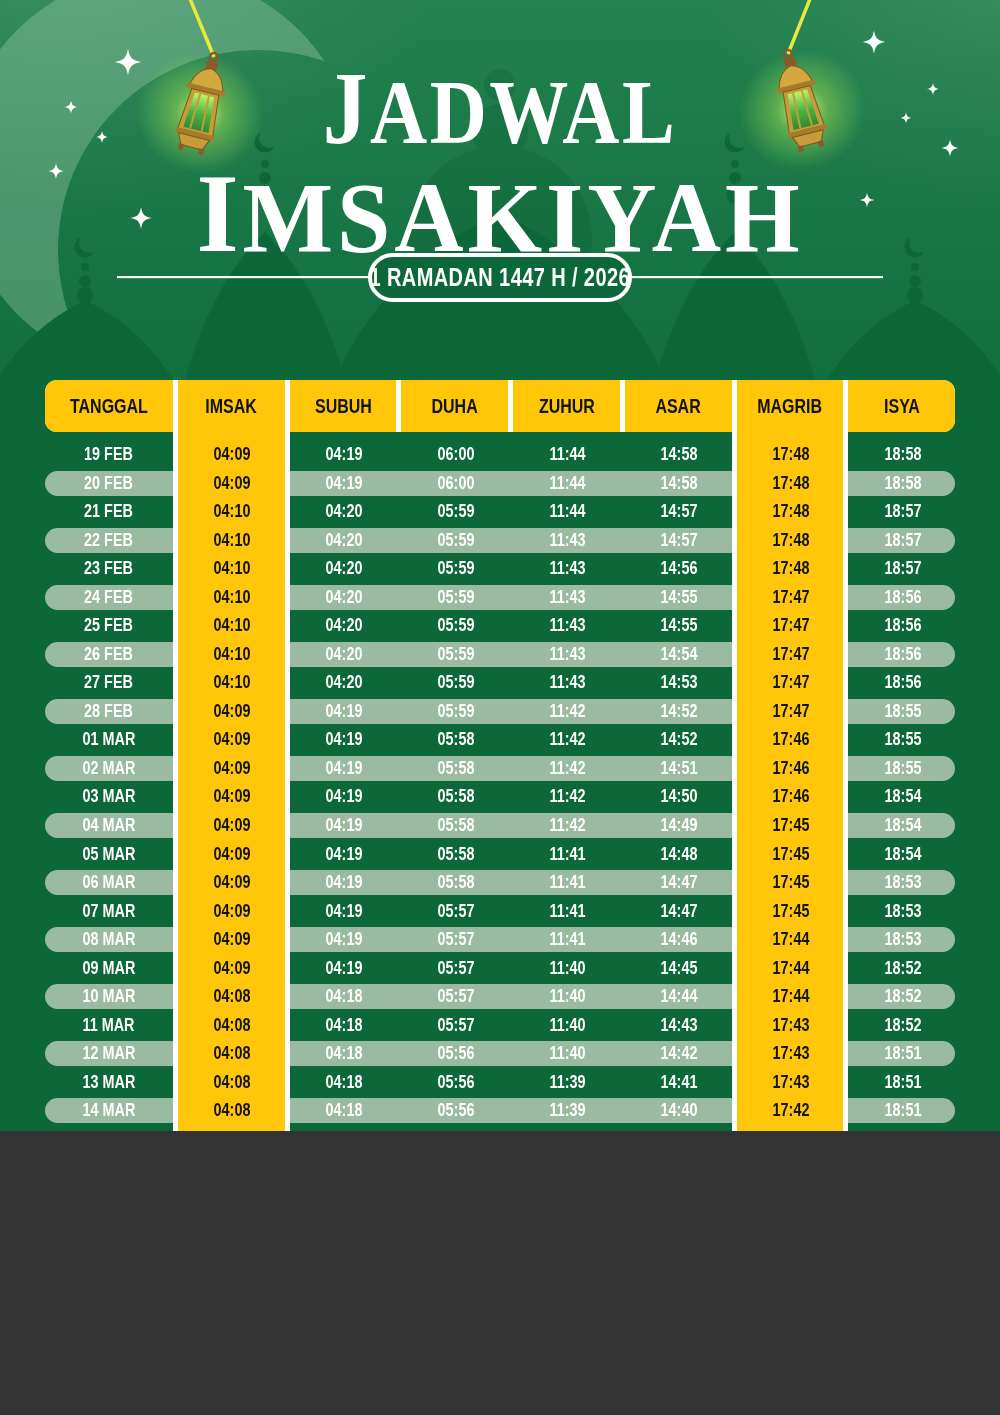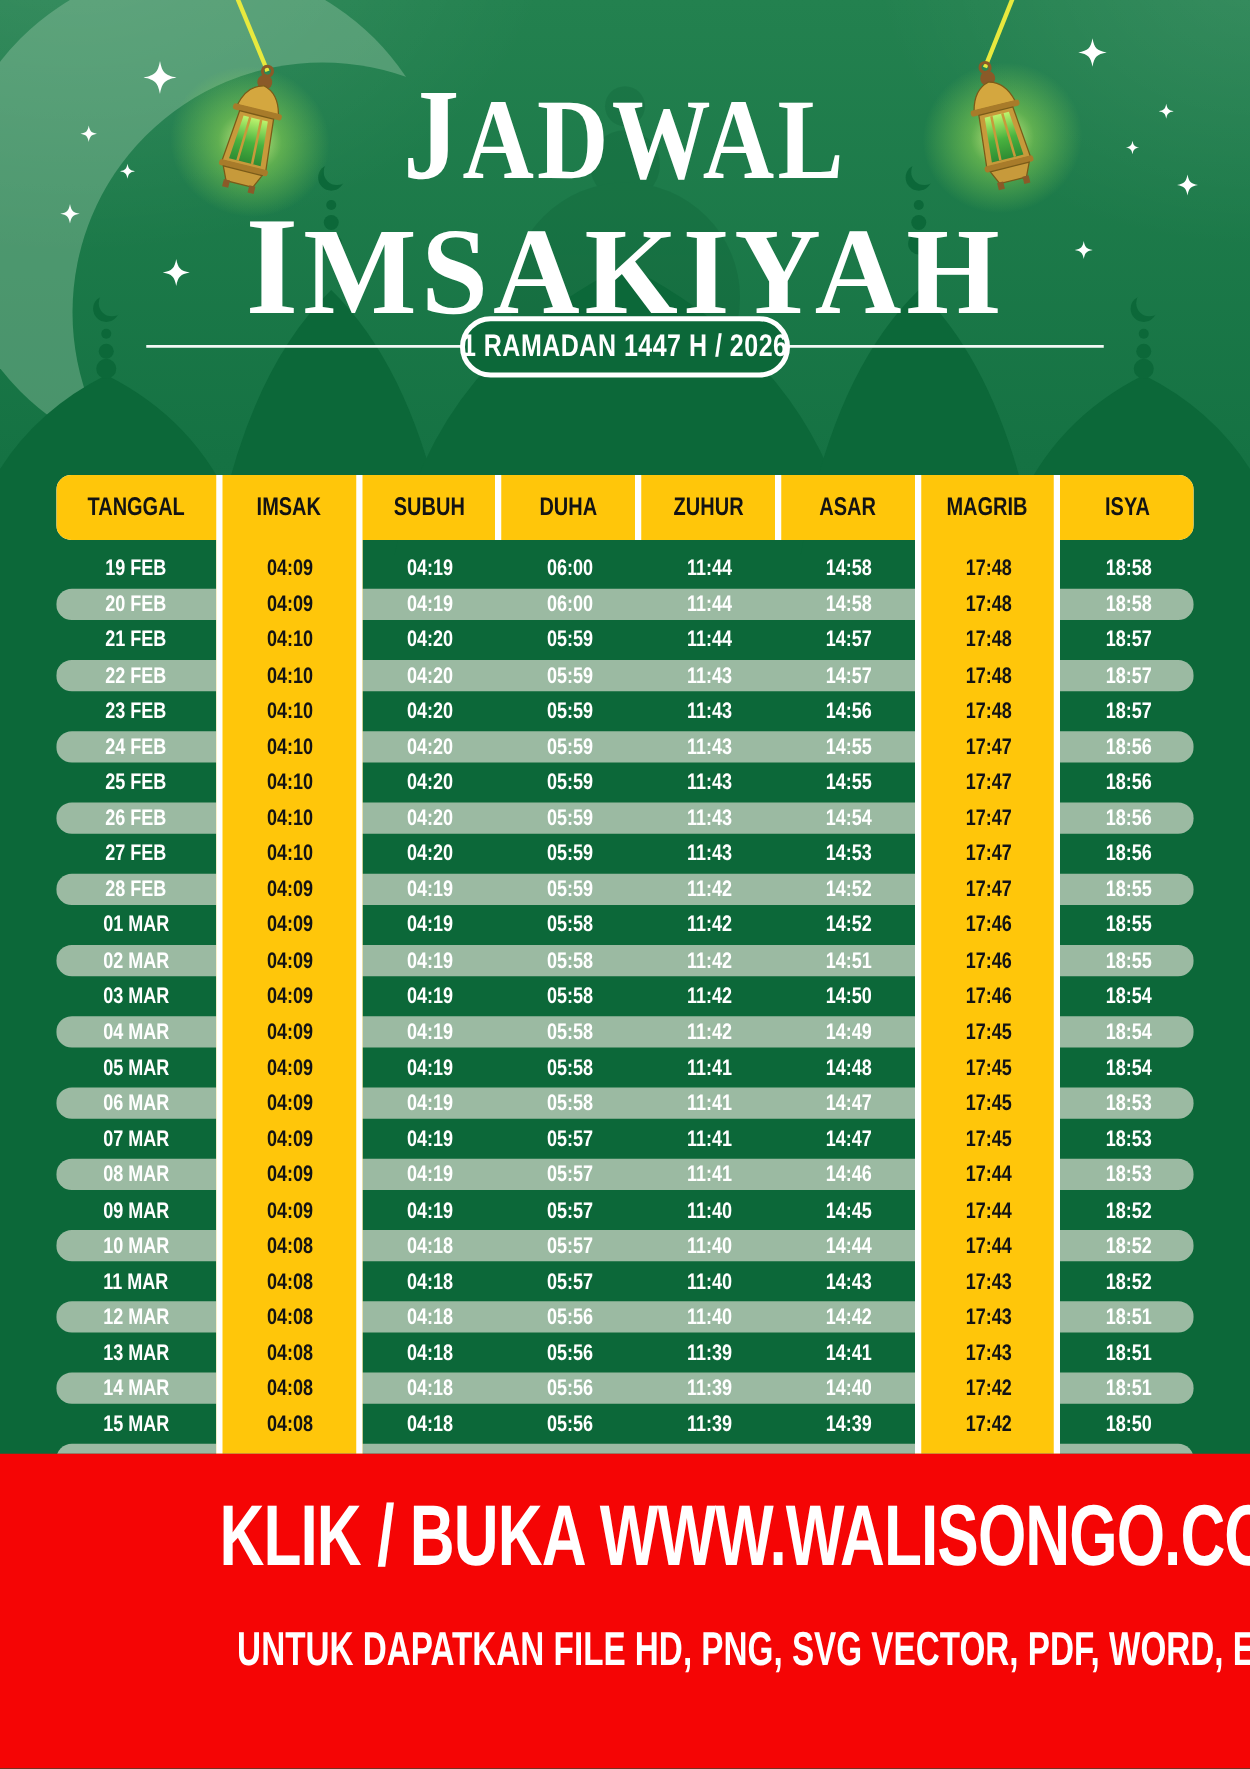--- a/index.html
+++ b/index.html
@@ -1,17 +1,17 @@
 <!DOCTYPE html>
 <html><head>
 <meta charset="utf-8">
 <style>
   html,body{margin:0;padding:0;background:#333;}
   .poster{
-    position:relative; width:1000px; height:1415px; overflow:hidden;
+    position:relative; width:1000px; height:1131px; overflow:hidden;
     font-family:"Liberation Sans", sans-serif;
     background:
       radial-gradient(620px 420px at 6% -4%, rgba(255,255,255,0.10), transparent 62%),
       radial-gradient(520px 380px at 101% -2%, rgba(255,255,255,0.09), transparent 60%),
       linear-gradient(180deg,#23814F 0%, #157243 26%, #0E6C3D 42%, #0D6A3C 100%);
   }
   .decor{position:absolute;left:0;top:0;width:1000px;height:1415px;display:block;}
 
   
   .title{position:absolute;left:0;top:56px;width:1000px;text-align:center;color:#fff;

